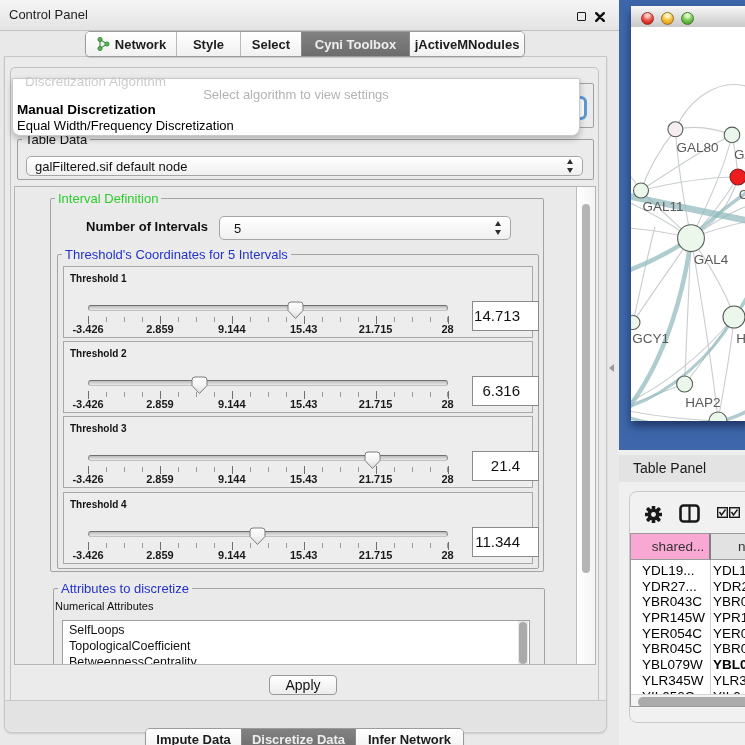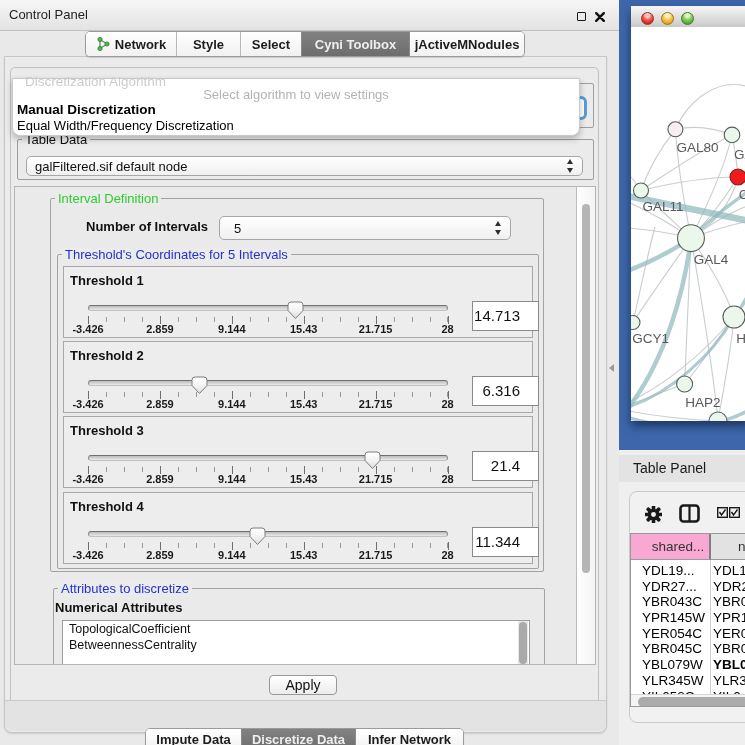--- a/index.html
+++ b/index.html
@@ -35,21 +35,21 @@
     border:1px solid #a6a6a6;border-radius:5px;
     font-size:13px;color:#111;display:flex;align-items:center;}
   .combo .ar{position:absolute;right:7px;top:0;bottom:0;width:9px;}
   .combo .ar:before, .combo .ar:after{content:"";position:absolute;left:1px;
     border-left:3.5px solid transparent;border-right:3.5px solid transparent;}
   .combo .ar:before{top:calc(50% - 7px);border-bottom:5px solid #2e2e2e;}
   .combo .ar:after{bottom:calc(50% - 7px);border-top:5px solid #2e2e2e;}
   
   .tbox{position:absolute;left:63px;width:468px;height:70px;
     background:#ededed;border:1px solid #a8a8a8;}
-  .tbox .tt{position:absolute;left:6px;top:6px;font-size:13px;font-weight:bold;color:#111;}
+  .tbox .tt{position:absolute;left:6px;top:6px;font-size:10px;font-weight:bold;color:#111;}
   .track{position:absolute;left:24px;width:358px;height:4px;border:1px solid #8d8d8d;border-top-color:#6f6f6f;border-bottom-color:#c2c2c2;
     border-radius:3px;background:linear-gradient(#bcbcbc,#e9e9e9);}
   .vbox{position:absolute;left:408px;top:34px;width:47px;height:28px;background:#fff;
     border:1px solid #8a8a8a;font-size:15px;color:#111;text-align:right;
     line-height:28px;padding-right:18px;box-sizing:content-box;}
   .ticks{position:absolute;left:24px;height:8px;width:361px;}
   .ticks .ma{position:absolute;top:0;width:1px;height:8px;background:#6f6f6f;}
   .tlabels{position:absolute;left:24px;width:361px;height:12px;padding-left:32px;}
   .tlabels span{position:absolute;transform:translateX(-50%);
     font-size:11px;font-weight:bold;color:#1a1a1a;white-space:nowrap;}
@@ -277,22 +277,23 @@
           <span style="left:215.73px;">15.43</span>
           <span style="left:287.62px;">21.715</span>
           <span style="left:359.52px;">28</span>
         </div>
       <div class="vbox">11.344</div>
       </div>
 
     <div class="grp" style="left:38px;top:401px;width:490px;height:87px;border-color:#a3a3a3;">
       <div class="gt" style="color:#2233cc;">Attributes to discretize</div>
     </div>
-    <div class="abs" style="left:40px;top:413px;font-size:13px;font-weight:bold;color:#111;">Numerical Attributes</div>
+    <div class="abs" style="left:40px;top:413px;font-size:11px;font-weight:normal;color:#111;">Numerical Attributes</div>
     <div class="list" style="left:47px;top:433px;width:466px;height:46px;">
+      <div style="padding-top:1px;">SelfLoops</div>
       <div>TopologicalCoefficient</div>
       <div>BetweennessCentrality</div>
     </div>
     <div class="abs" style="left:503px;top:434px;width:10px;height:44px;background:#e8e8e8;">
       <div style="position:absolute;left:1px;top:1px;width:8px;height:42px;background:#aaaaaa;border-radius:4px;"></div>
     </div>
 
     <div class="vsb-track" style="left:561px;top:0;width:20px;height:477px;"></div>
     <div class="vsb-thumb" style="left:567px;top:17px;width:8px;height:369px;"></div>
   </div>

